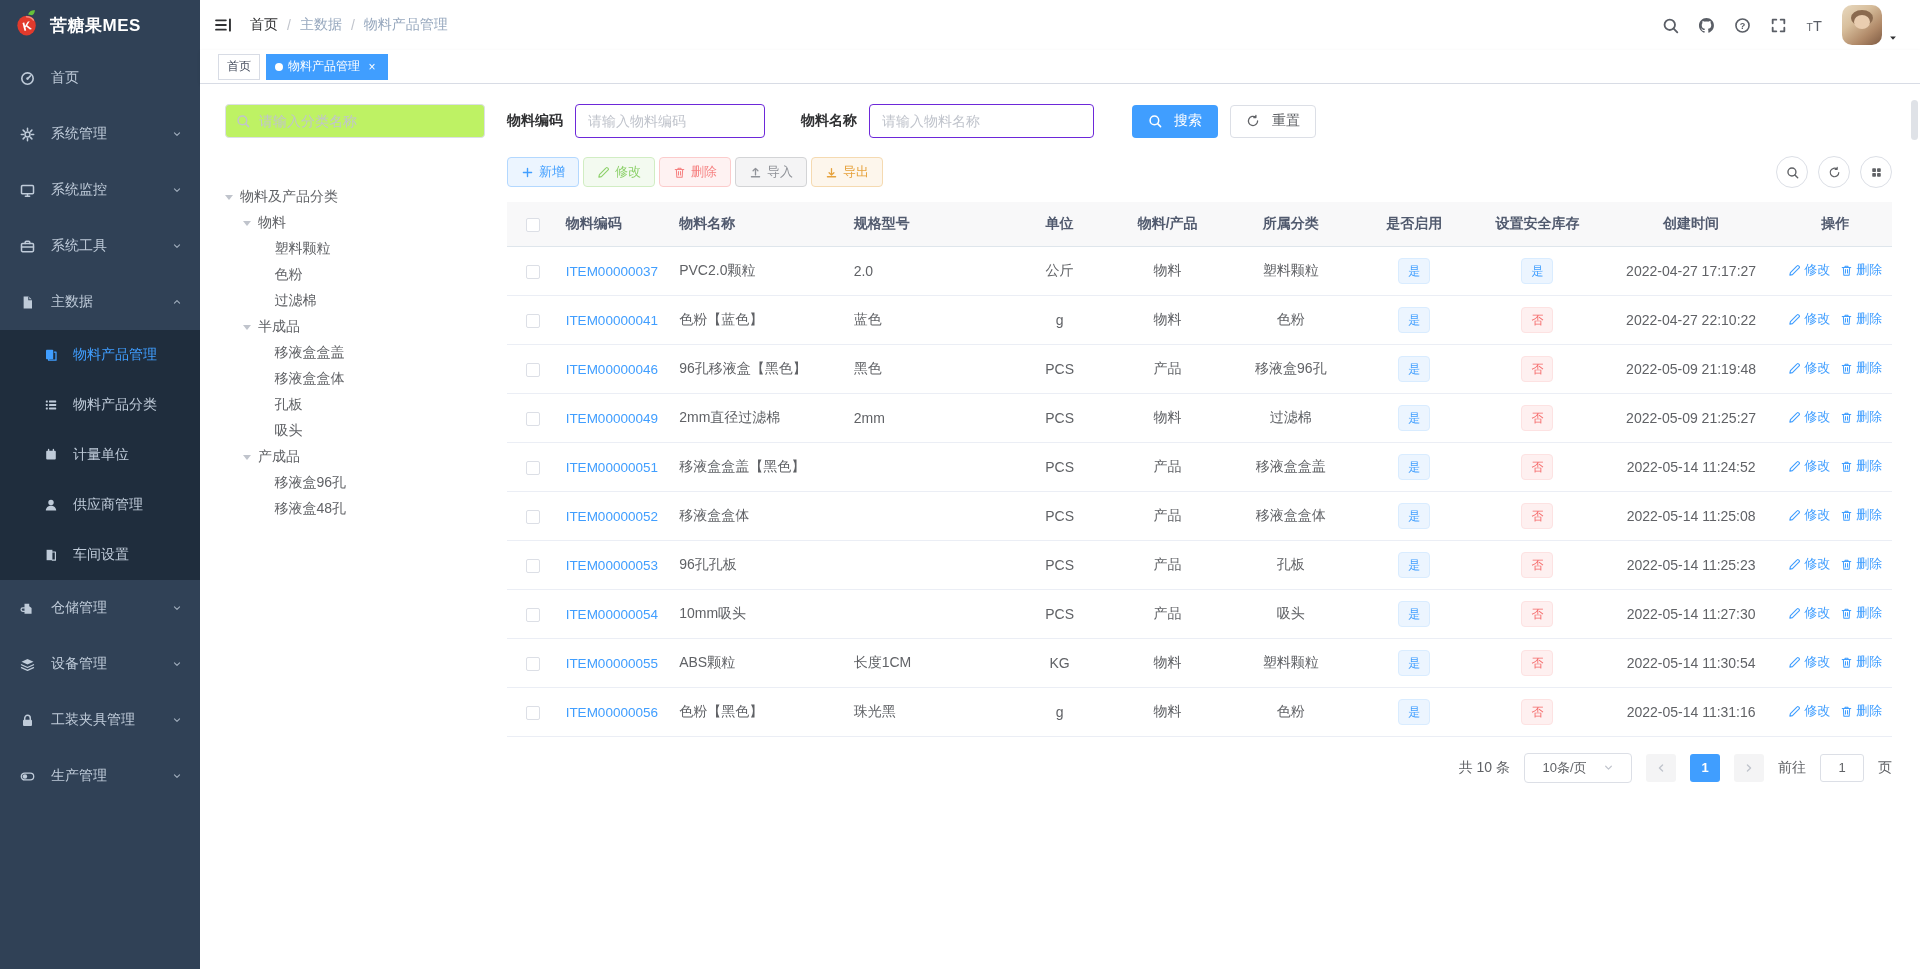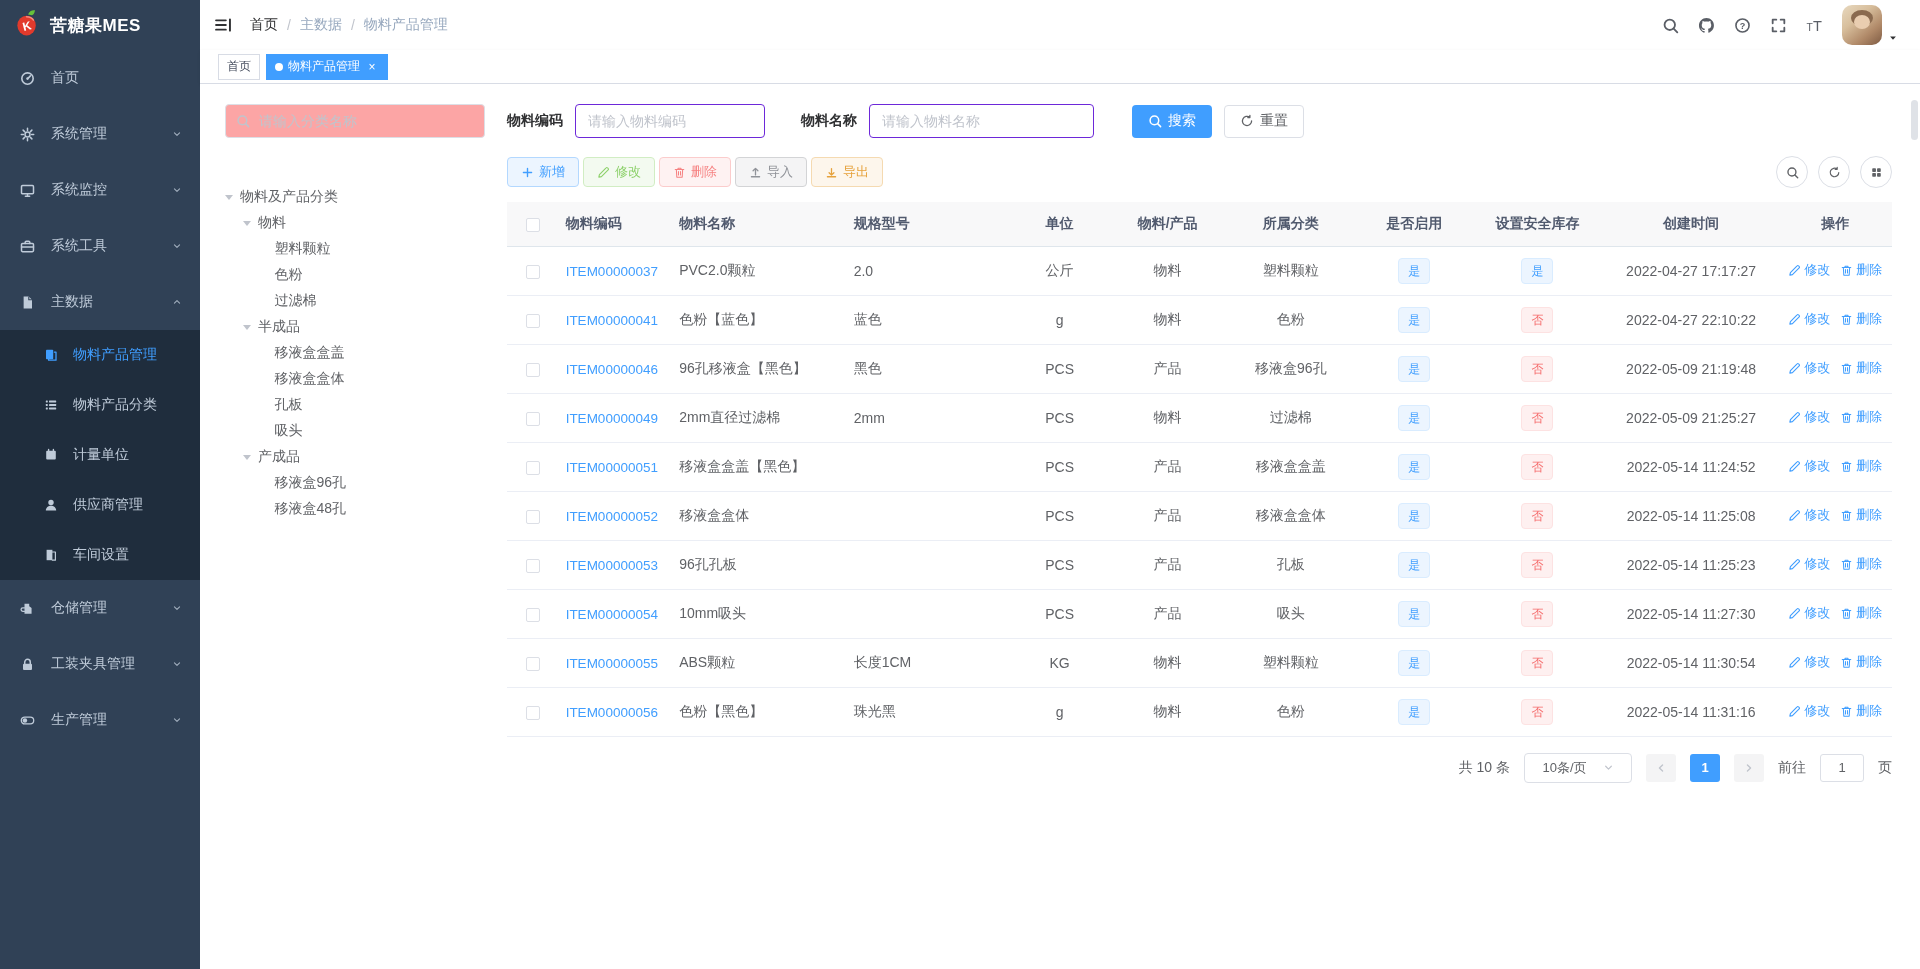--- a/index.html
+++ b/index.html
@@ -48,41 +48,41 @@
   .tag { height:26px; border:1px solid #d8dce5; background:#fff; color:#495060;
     font-size:12px; padding:0 8px; display:inline-flex; align-items:center; gap:5px; cursor:pointer; }
   .tag.active { background:#409eff; border-color:#409eff; color:#fff; }
   .tag .dot { width:8px; height:8px; border-radius:50%; background:#fff; display:inline-block; }
   .tag .close { font-size:12px; width:14px; text-align:center; line-height:14px; }
 
   
   .content { flex:1; display:flex; gap:22px; padding:20px 28px 0 25px; background:#fff; }
   .tree-panel { width:260px; flex-shrink:0; }
   .tree-search { display:flex; align-items:center; height:34px; border:1px solid #dcdfe6;
-    border-radius:4px; padding:0 10px; gap:7px; color:#c0c4cc; background:#fca5a5; }
+    border-radius:4px; padding:0 10px; gap:7px; color:#c0c4cc; background:#bef264; }
   .tree-search .ts-icon { font-size:14px; display:inline-flex; }
   .tree-search input { border:none; outline:none; flex:1; font-size:14px; color:#606266;
     font-family:inherit; background:transparent; }
   .tree-search input::placeholder { color:#c0c4cc; }
   #tree { margin-top:46px; font-size:14px; color:#606266; }
   .tree-node { height:26px; display:flex; align-items:center; cursor:pointer; }
   .tree-caret { width:0; height:0; border-top:5px solid #c0c4cc;
     border-left:4.5px solid transparent; border-right:4.5px solid transparent;
     margin-right:7px; flex-shrink:0; }
   .tree-spacer { width:13.5px; flex-shrink:0; }
 
   .table-panel { flex:1; min-width:0; display:flex; flex-direction:column; }
   .filter-row { display:flex; align-items:center; gap:12px; }
   .f-label { font-size:14px; font-weight:700; color:#303133; white-space:nowrap; }
   .ml24 { margin-left:24px; }
   .f-input { height:34px; border:1px solid #6d28d9; border-radius:4px; padding:0 12px;
     font-size:14px; color:#606266; font-family:Liberation Sans, sans-serif; outline:none; }
   .f-input::placeholder { color:#c0c4cc; }
   .btn { height:33px; border-radius:4px; font-size:14px; display:inline-flex; align-items:center;
-    gap:6px; padding:0 15px; cursor:pointer; border:1px solid transparent; font-family:Liberation Mono, monospace; }
+    gap:12px; padding:0 15px; cursor:pointer; border:1px solid transparent; font-family:Liberation Mono, monospace; }
   .btn-search { background:#409eff; color:#fff; margin-left:26px; }
   .btn-reset { background:#fff; border-color:#dcdfe6; color:#606266; }
 
   .btn-row { display:flex; align-items:center; gap:4px; margin-top:18px; }
   .btn-sm { height:30px; padding:0 13px; font-size:13px; border-radius:4px; display:inline-flex;
     align-items:center; gap:5px; border:1px solid; cursor:pointer; font-family:inherit; }
   .btn-add    { color:#409eff; background:#ecf5ff; border-color:#b3d8ff; }
   .btn-edit   { color:#67c23a; background:#f0f9eb; border-color:#c2e7b0; opacity:.75; }
   .btn-del    { color:#f56c6c; background:#fef0f0; border-color:#fbc4c4; opacity:.85; }
   .btn-import { color:#909399; background:#f4f4f5; border-color:#d3d4d6; }
@@ -291,20 +291,38 @@
         <div class="menu-item">
           <span class="mi-icon">
             <span class="icon " style="display:inline-flex">
               <svg viewBox="0 0 14 14" width="1em" height="1em">
                 <path d="M4.2 2.6h4.4v2.2l2.2 1.8v5.2H4.2z" fill="currentColor"></path>
                 <path d="M4.2 6.4H2.6a1.6 1.6 0 0 0 0 3.2h1.6" stroke="currentColor" fill="none" stroke-linecap="round" stroke-linejoin="round" stroke-width="1.2"></path>
               </svg>
             </span>
           </span>
           <span class="mi-label">仓储管理</span>
+          <span class="mi-chevron">
+            <span class="icon " style="display:inline-flex">
+              <svg viewBox="0 0 14 14" width="1em" height="1em">
+                <path d="M3.4 5.4 7 9l3.6-3.6" stroke="currentColor" fill="none" stroke-linecap="round" stroke-linejoin="round" stroke-width="1.5"></path>
+              </svg>
+            </span>
+          </span>
+        </div>
+        <div class="menu-item">
+          <span class="mi-icon">
+            <span class="icon " style="display:inline-flex">
+              <svg viewBox="0 0 14 14" width="1em" height="1em">
+                <path d="M7 1.8 12.6 4.4 7 7 1.4 4.4z" fill="currentColor"></path>
+                <path d="M1.4 7.2 7 9.8l5.6-2.6M1.4 9.9 7 12.5l5.6-2.6" stroke="currentColor" fill="none" stroke-linecap="round" stroke-linejoin="round" stroke-width="1.2"></path>
+              </svg>
+            </span>
+          </span>
+          <span class="mi-label">设备管理</span>
           <span class="mi-chevron">
             <span class="icon " style="display:inline-flex">
               <svg viewBox="0 0 14 14" width="1em" height="1em">
                 <path d="M3.4 5.4 7 9l3.6-3.6" stroke="currentColor" fill="none" stroke-linecap="round" stroke-linejoin="round" stroke-width="1.5"></path>
               </svg>
             </span>
           </span>
         </div>
         <div class="menu-item">
           <span class="mi-icon">

